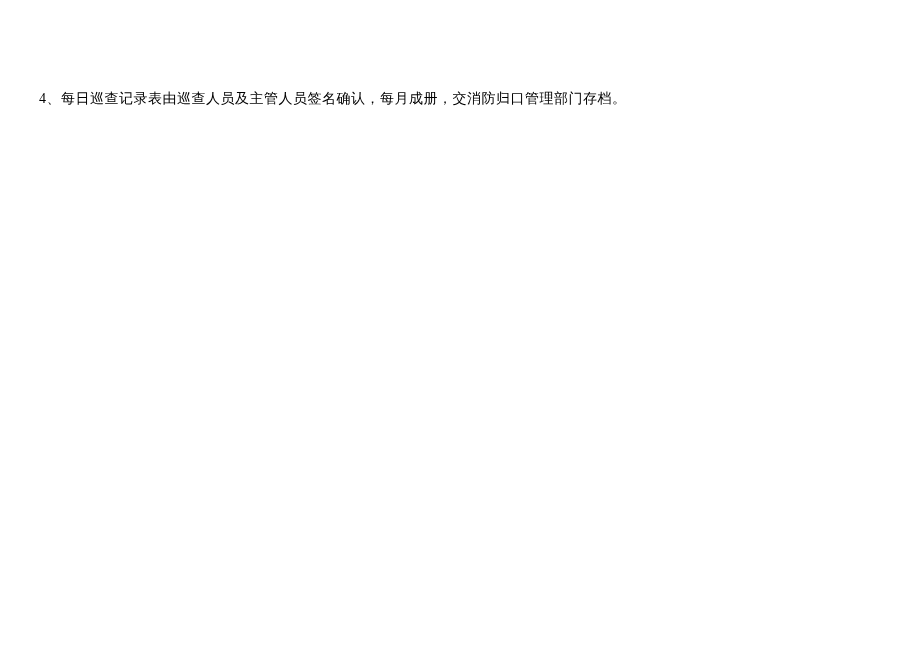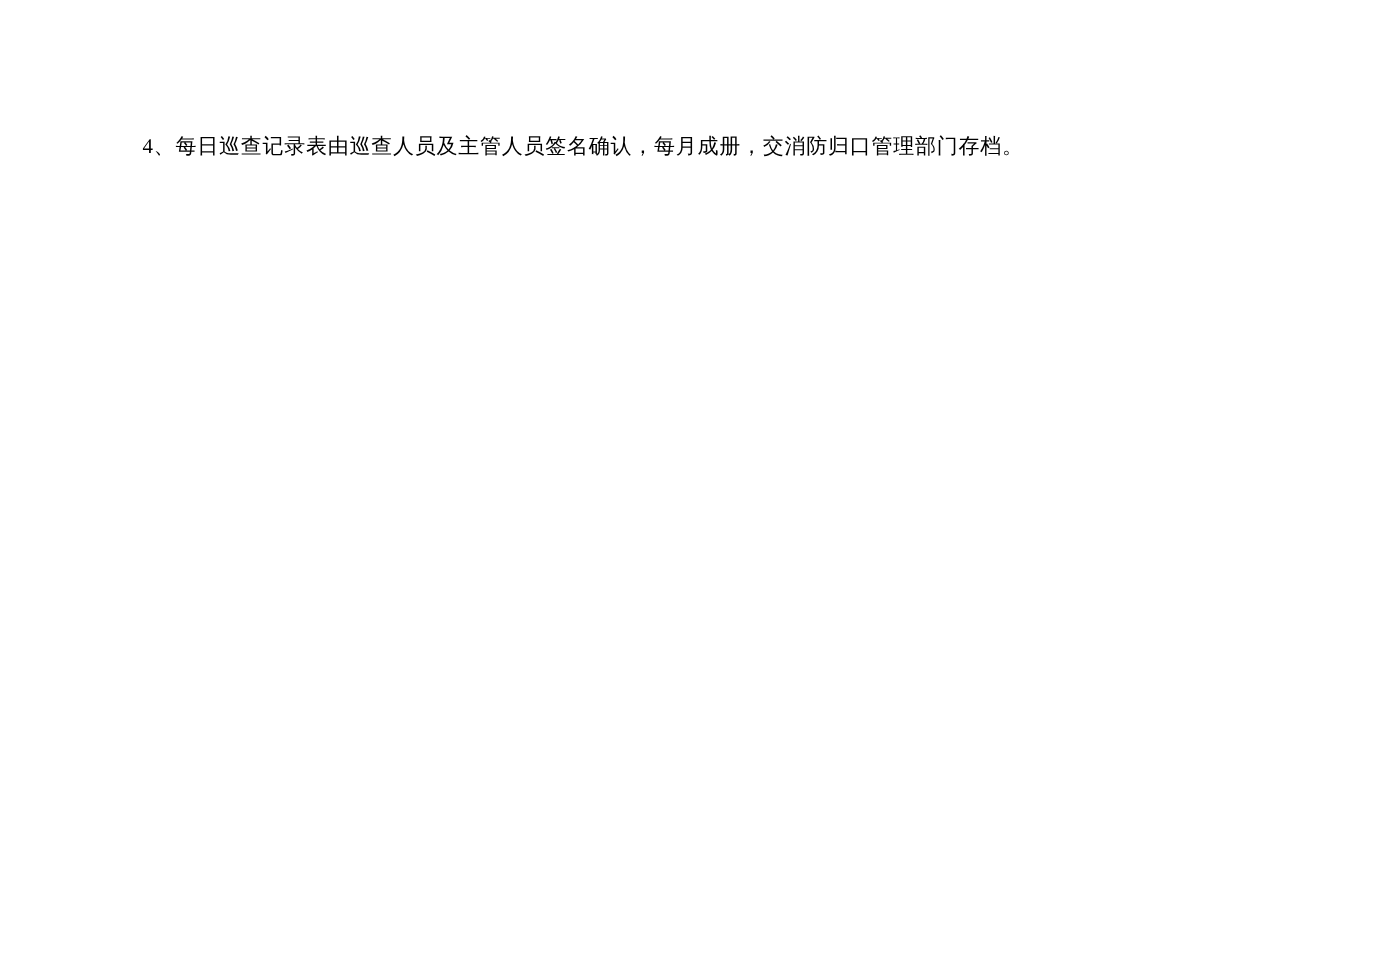--- a/index.html
+++ b/index.html
@@ -13,21 +13,21 @@
       background: #ffffff;
       font-family: "SimSun", "宋体", serif;
       font-size: 14px;
       color: #000000;
       overflow: hidden;
     }
     .page {
       width: 100%;
       height: 100%;
       padding-top: 88px;
-      padding-left: 95px;
+      padding-left: 39px;
       padding-right: 95px;
       border-radius: 25px;
     }
     .paragraph {
       line-height: 1.6;
       letter-spacing: 0.5px;
     }
   </style>
 </head>
 <body>

